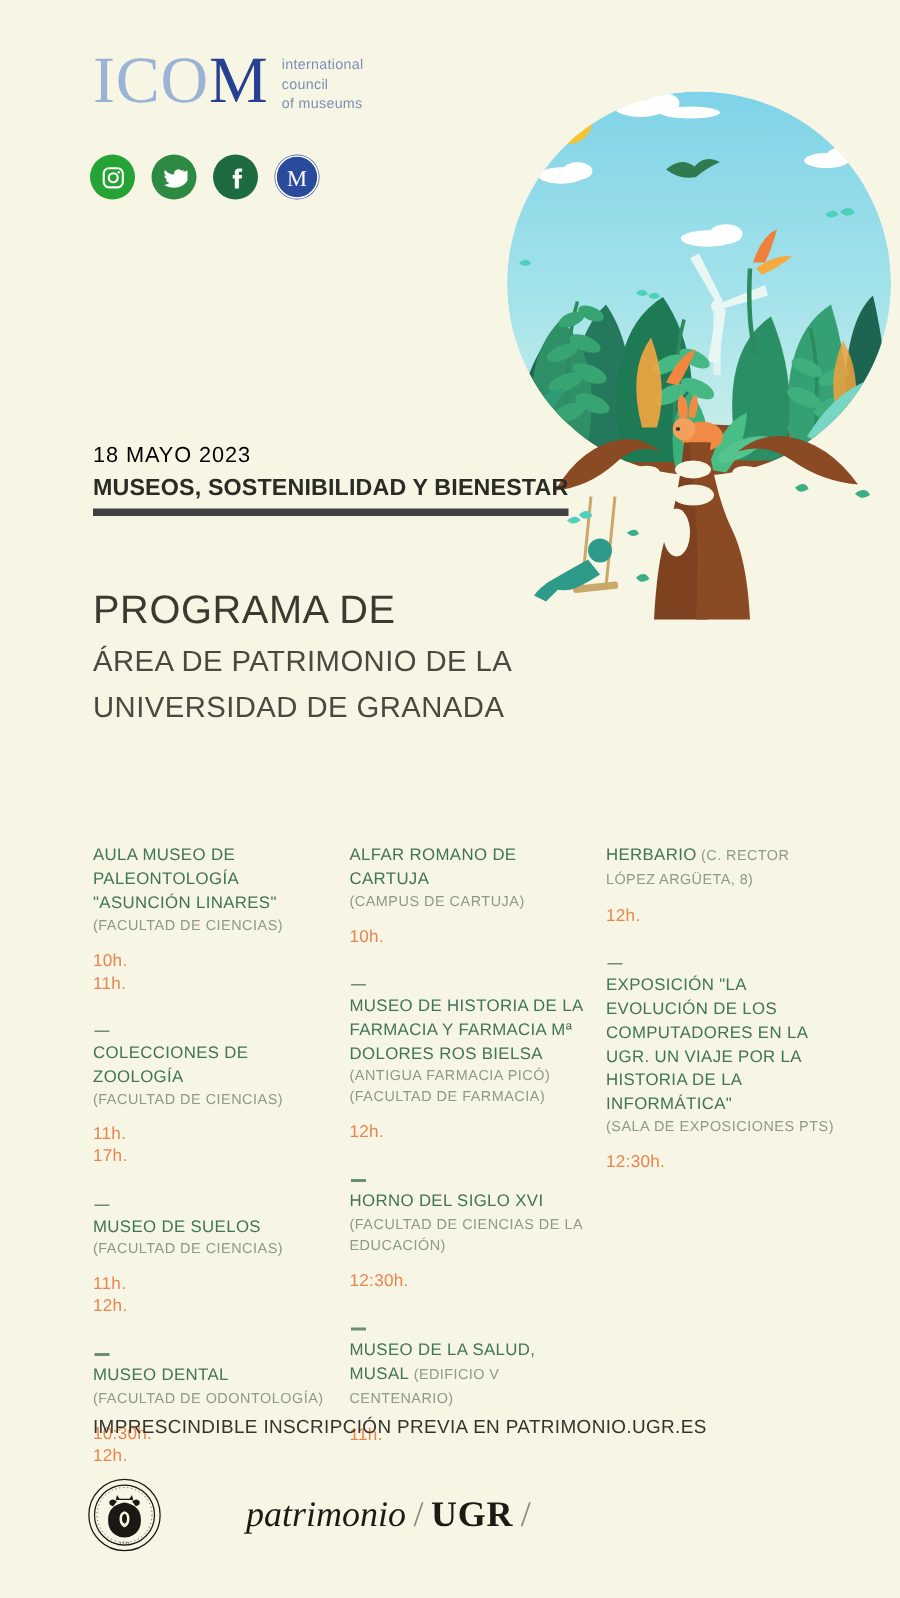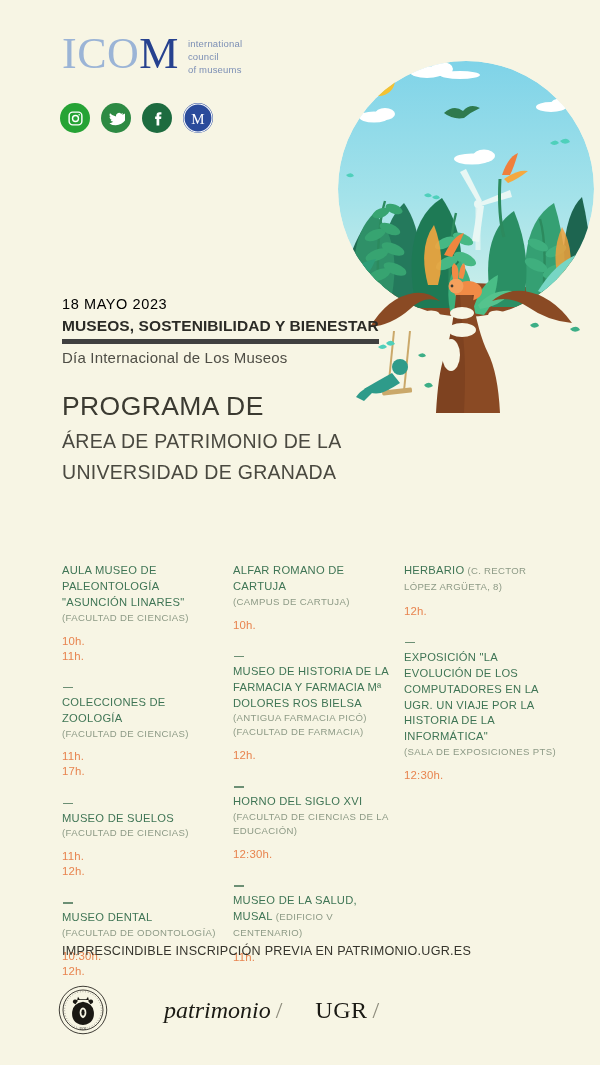--- a/index.html
+++ b/index.html
@@ -121,21 +121,21 @@
     font-size: 15.5px; line-height: 1.12; color: #15140f; letter-spacing: .2px;
   }
   .patrimonio {
     margin-left: 56px;
     font-family: "Liberation Serif", serif;
     font-size: 24px; color: #1b1a14;
     display: flex; align-items: flex-end; gap: 5px;
   }
   .patrimonio .pt-name { font-style: italic; }
   .patrimonio .pt-bar { color: #8d8b7c; font-weight: 300; }
-  .patrimonio .pt-ugr { font-weight: normal; letter-spacing: .5px; margin-left: 28px; }
+  .patrimonio .pt-ugr { font-weight: bold; letter-spacing: .5px; }
 </style>
 </head>
 <body>
 
 <div class="icom-block">
   <div class="icom-row">
     <div class="icom-word">
       <span>ICO</span><span class="m-dark">M</span>
     </div>
     <div class="icom-tag">
@@ -322,21 +322,20 @@
         <path d="M46 292 q6 -5 9 0 q-5 4 -9 0z"></path>
         <path d="M54 288 q6 -5 9 1 q-6 4 -9 -1z"></path>
       </g>
     </g>
   </svg>
 </div>
 
 <div class="meta">
   <div class="date">18 MAYO 2023</div>
   <div class="theme">MUSEOS, SOSTENIBILIDAD Y BIENESTAR</div>
-  <div class="subtheme">Día Internacional de Los Museos</div>
 </div>
 
 <div class="titles">
   <div class="h1">PROGRAMA DE</div>
   <div class="h2">ÁREA DE PATRIMONIO DE LA</div>
   <div class="h2">UNIVERSIDAD DE GRANADA</div>
 </div>
 
 <div class="grid" id="grid">
     <div class="col">

